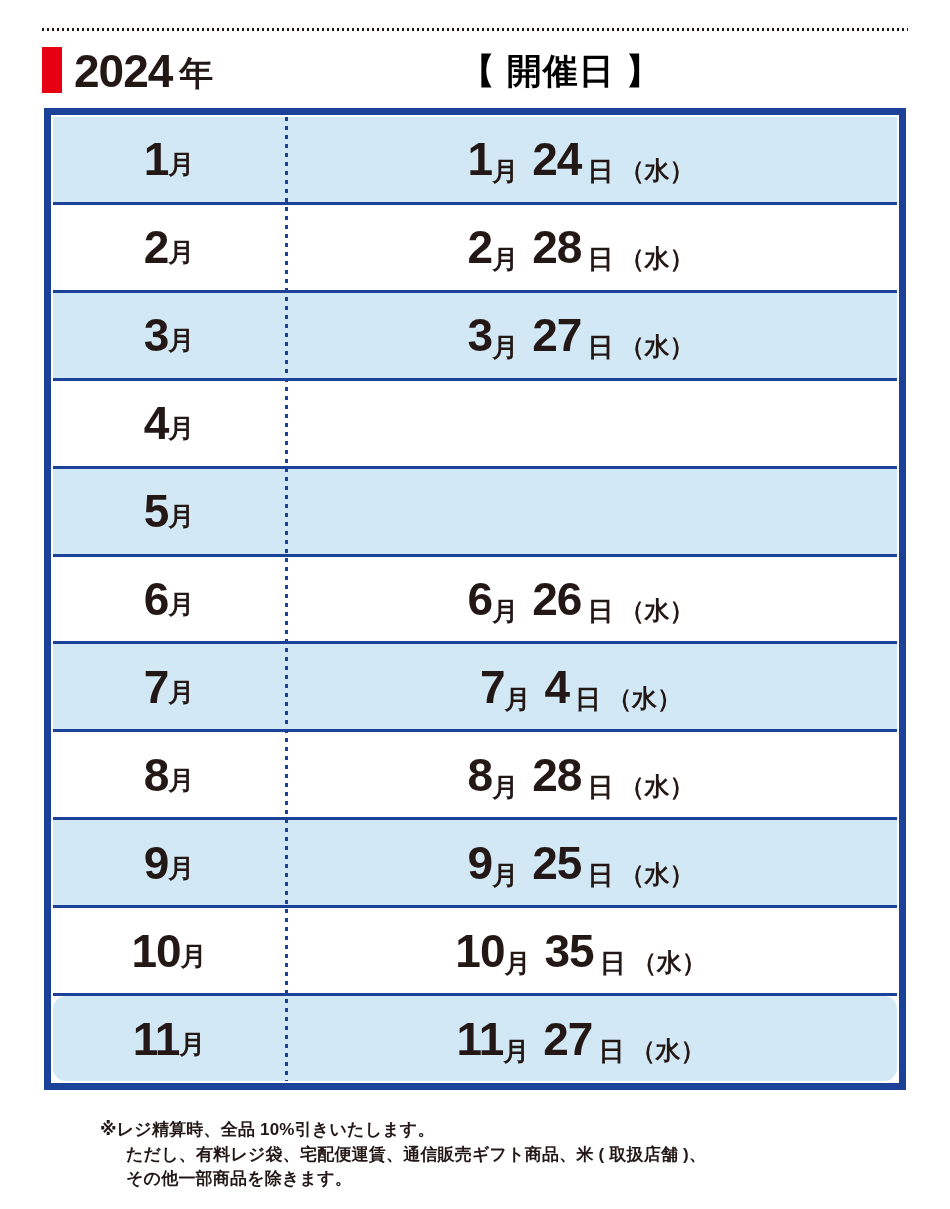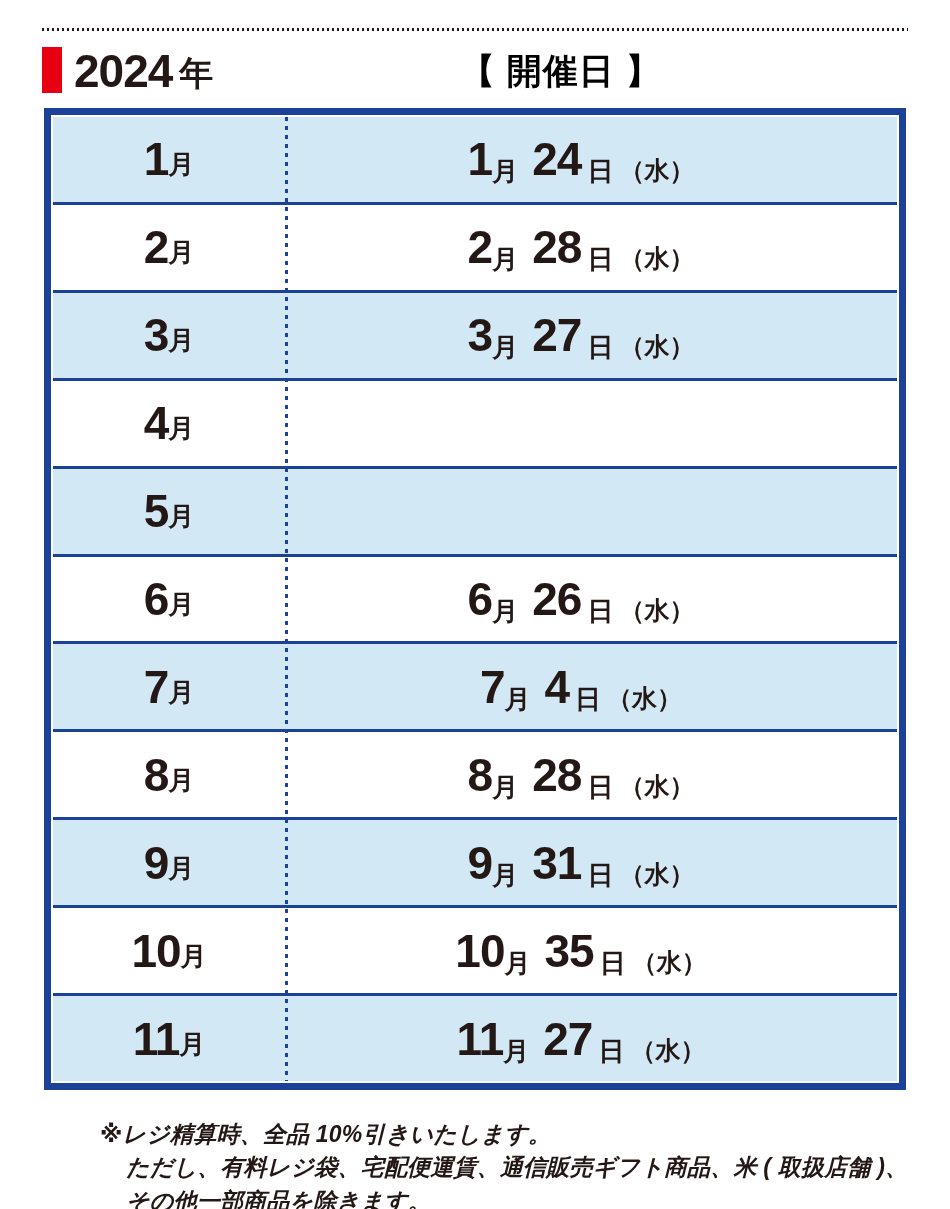--- a/index.html
+++ b/index.html
@@ -116,21 +116,21 @@
   }
 
   .row {
     flex: 1 1 0;
     display: flex;
     align-items: center;
     position: relative;
     border-bottom: 3px solid #1b4298;
     background: #ffffff;
   }
-  .row:last-child { border-bottom: none; }
+  .row:last-child { border-bottom: none; border-radius: 13px; }
   .row.alt { background: #d3e8f5; }
 
   .cell-month {
     width: 232px;
     flex: 0 0 232px;
     display: flex;
     align-items: center;
     justify-content: center;
     height: 100%;
   }
@@ -188,27 +188,26 @@
 
   
   .notes {
     position: absolute;
     left: 100px;
     top: 1118px;
     width: 800px;
   }
 
   .note-line {
-    font-size: 23px;
+    font-size: 17px;
     font-weight: 700;
     color: #231815;
     line-height: 1.45;
     letter-spacing: 0.2px;
     white-space: nowrap;
-    font-style: italic;
   }
   .note-line.indent { padding-left: 26px; }
 </style>
 </head>
 <body>
 
 <div class="page">
 
   <div class="top-rule"></div>
 
@@ -298,21 +297,21 @@
             <span class="date-line"><span class="num-big">8</span><span class="unit-sm">月</span><span class="gap"></span><span class="num-big">28</span><span class="gap-sm"></span><span class="unit-sm">日</span><span class="dow">（水）</span></span>
           </div>
         </div>
 
         <div class="row alt">
           <div class="cell-month">
             <span class="num-big">9</span>
               <span class="unit-sm">月</span>
           </div>
           <div class="cell-date">
-            <span class="date-line"><span class="num-big">9</span><span class="unit-sm">月</span><span class="gap"></span><span class="num-big">31</span><span class="gap-sm"></span><span class="unit-sm">日</span><span class="dow">（水）</span></span>
+            <span class="date-line"><span class="num-big">9</span><span class="unit-sm">月</span><span class="gap"></span><span class="num-big">25</span><span class="gap-sm"></span><span class="unit-sm">日</span><span class="dow">（水）</span></span>
           </div>
         </div>
 
         <div class="row">
           <div class="cell-month">
             <span class="num-big">10</span>
               <span class="unit-sm">月</span>
           </div>
           <div class="cell-date">
             <span class="date-line"><span class="num-big">10</span><span class="unit-sm">月</span><span class="gap"></span><span class="num-big">35</span><span class="gap-sm"></span><span class="unit-sm">日</span><span class="dow">（水）</span></span>

